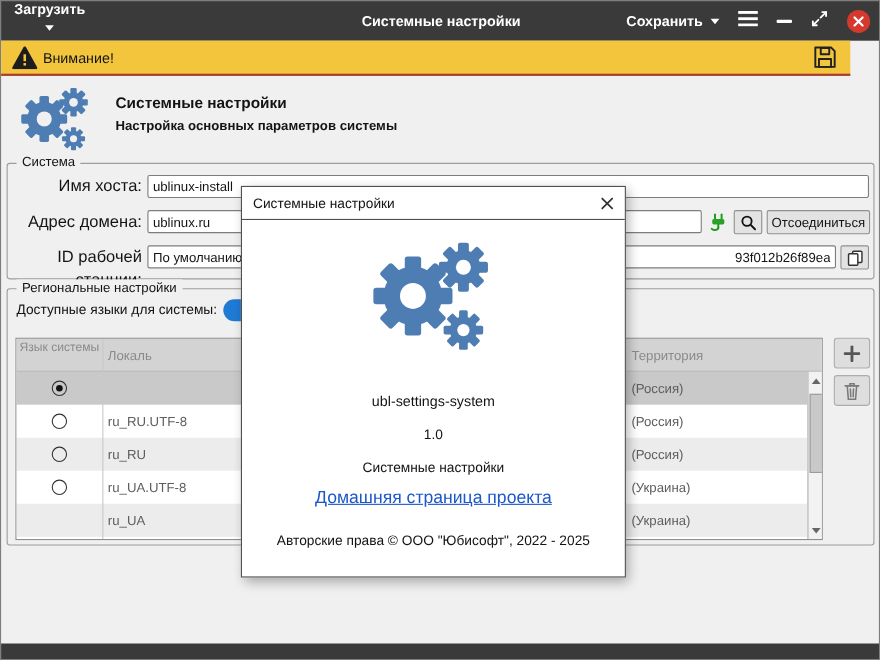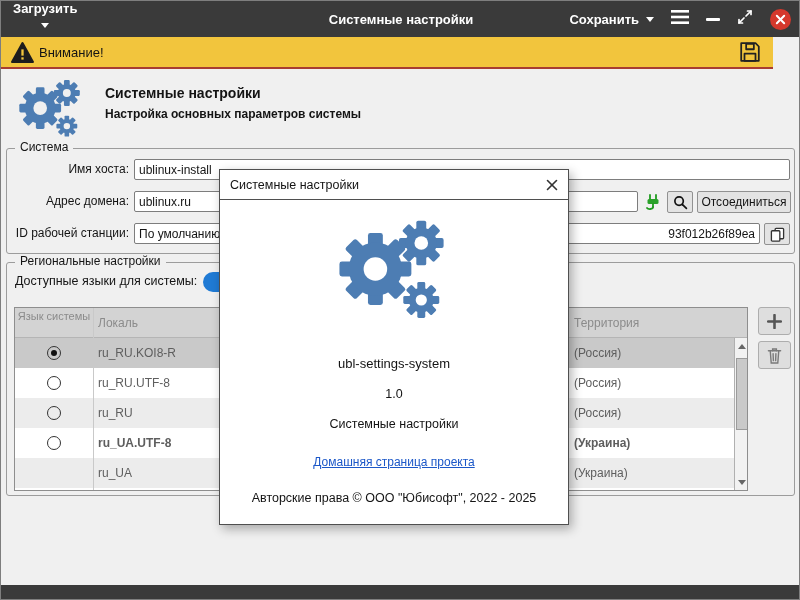--- a/index.html
+++ b/index.html
@@ -20,40 +20,40 @@
   .warnbar { left:0; top:36px; width:772px; height:32px; background:#f2c53d; border-bottom:2px solid #a83d31; }
   .warn-text { position:absolute; left:38px; top:0; height:30px; display:flex; align-items:center; font-size:13px; color:#141414; }
 
   
   .hdr-title { position:absolute; left:104px; top:84px; font-size:14px; font-weight:bold; color:#141414; }
   .hdr-sub { position:absolute; left:104px; top:106px; font-size:12px; font-weight:bold; color:#141414; }
 
   
   .group { position:absolute; border:1px solid #9c9c9c; border-radius:3px; }
   .legend { position:absolute; top:-9px; left:8px; background:#f0f0f0; padding:0 5px; font-size:12px; color:#141414; }
-  .lbl { position:absolute; font-size:12px; color:#141414; line-height:21px; }
+  .lbl { position:absolute; font-size:15px; color:#141414; line-height:21px; }
   .inp { position:absolute; height:21px; border:1px solid #7d7d7d; background:#fff; font-size:12px; padding:0 4px; font-family:inherit; color:#141414; border-radius:2px; }
   .btn { position:absolute; background:#e3e3e3; border:1px solid #919191; border-radius:2px; font-size:12px; color:#141414; display:flex; align-items:center; justify-content:center; }
   .combo { display:flex; align-items:center; }
   .caret-down-d { width:0; height:0; border-left:4px solid transparent; border-right:4px solid transparent; border-top:5px solid #2a2a2a; margin-left:auto; }
 
   
   .toggle { position:absolute; width:42px; height:20px; border-radius:10px; background:#1f7ad4; }
   .toggle .knob { position:absolute; right:2px; top:2px; width:16px; height:16px; border-radius:50%; background:#fff; }
 
   
   .tbl { position:absolute; left:7px; top:44px; width:734px; height:184px; border:1px solid #8e8e8e; background:#fff; overflow:hidden; }
   .thead { position:absolute; left:0; top:0; width:100%; height:30px; background:#d3d3d3; border-bottom:1px solid #b5b5b5; color:#8b8b8b; }
   .th1 { position:absolute; left:0; top:2px; width:78px; text-align:center; font-size:11px; line-height:1.15; }
   .th2 { position:absolute; left:83px; top:8px; font-size:12px; }
   .th3 { position:absolute; left:559px; top:8px; font-size:12px; }
   .vsep { position:absolute; top:0; bottom:0; width:1px; background:#c9c9c9; z-index:3; }
   .trow { position:absolute; left:0; width:719px; height:30px; }
   .r0 { top:30px; background:#c9c9c9; } .r1 { top:60px; background:#fff; }
-  .r2 { top:90px; background:#ececec; } .r3 { top:120px; background:#fff;font-weight:bold; }
+  .r2 { top:90px; background:#ececec; } .r3 { top:120px; background:#fff; }
   .r4 { top:150px; background:#ececec; }
   .cell-locale { position:absolute; left:83px; top:0; line-height:30px; font-size:12px; color:#5e5e5e; white-space:nowrap; }
   .cell-terr { position:absolute; left:559px; top:0; line-height:30px; font-size:12px; color:#5e5e5e; white-space:nowrap; }
   .radio { position:absolute; left:32px; top:8px; width:14px; height:14px; border:1.5px solid #333; border-radius:50%; background:transparent; }
   .radio.checked::after { content:""; position:absolute; left:2.5px; top:2.5px; width:6px; height:6px; background:#111; border-radius:50%; }
 
   
   .sbar { position:absolute; left:719px; top:30px; bottom:0; width:15px; background:#f2f2f2; border-left:1px solid #b0b0b0; z-index:4; }
   .sb-up,.sb-down { position:absolute; left:0; width:14px; height:14px; display:flex; align-items:center; justify-content:center; }
   .sb-up { top:1px; } .sb-down { bottom:1px; }
@@ -64,21 +64,21 @@
   .sidebtn { position:absolute; left:751px; width:33px; height:28px; background:#dedede; border:1px solid #adadad; border-radius:3px; display:flex; align-items:center; justify-content:center; }
 
   
   .dialog { position:absolute; left:218px; top:168px; width:350px; height:356px; background:#fff; border:1px solid #4f4f4f; box-shadow:3px 4px 10px rgba(0,0,0,0.3); z-index:20; }
   .dlg-titlebar { position:absolute; left:0; top:0; right:0; height:30px; border-bottom:1px solid #4f4f4f; }
   .dlg-title-text { position:absolute; left:10px; top:0; line-height:30px; font-size:12.5px; color:#141414; }
   .dlg-close { position:absolute; right:6px; top:5px; width:20px; height:20px; display:flex; align-items:center; justify-content:center; }
   .dlg-body { position:absolute; left:0; top:30px; right:0; bottom:0; display:flex; flex-direction:column; align-items:center; }
   .dlg-name { margin-top:16px; font-size:13px; color:#141414; }
   .dlg-ver, .dlg-desc { margin-top:16px; font-size:12.5px; color:#141414; }
-  .dlg-link { margin-top:24px; font-size:12px; color:#1b57c8; }
+  .dlg-link { margin-top:12px; font-size:16px; color:#1b57c8; }
   .dlg-copy { margin-top:22px; font-size:12.5px; color:#141414; }
 
   .footer { left:0; top:584px; width:800px; height:16px; background:#3a3a3a; }
 </style>
 </head>
 <body>
 
 <svg width="0" height="0" style="position:absolute" aria-hidden="true">
   <defs>
     <g id="gears-art">
@@ -228,21 +228,20 @@
 
     <div class="tbl">
       <div class="thead">
         <span class="th1">Язык системы</span>
         <span class="th2">Локаль</span>
         <span class="th3">Территория</span>
       </div>
 
       <div class="trow r0">
         <span class="radio checked"></span>
-        <span class="cell-locale">ru_RU.KOI8-R</span>
         <span class="cell-terr">(Россия)</span>
       </div>
       <div class="trow r1">
         <span class="radio"></span>
         <span class="cell-locale">ru_RU.UTF-8</span>
         <span class="cell-terr">(Россия)</span>
       </div>
       <div class="trow r2">
         <span class="radio"></span>
         <span class="cell-locale">ru_RU</span>

